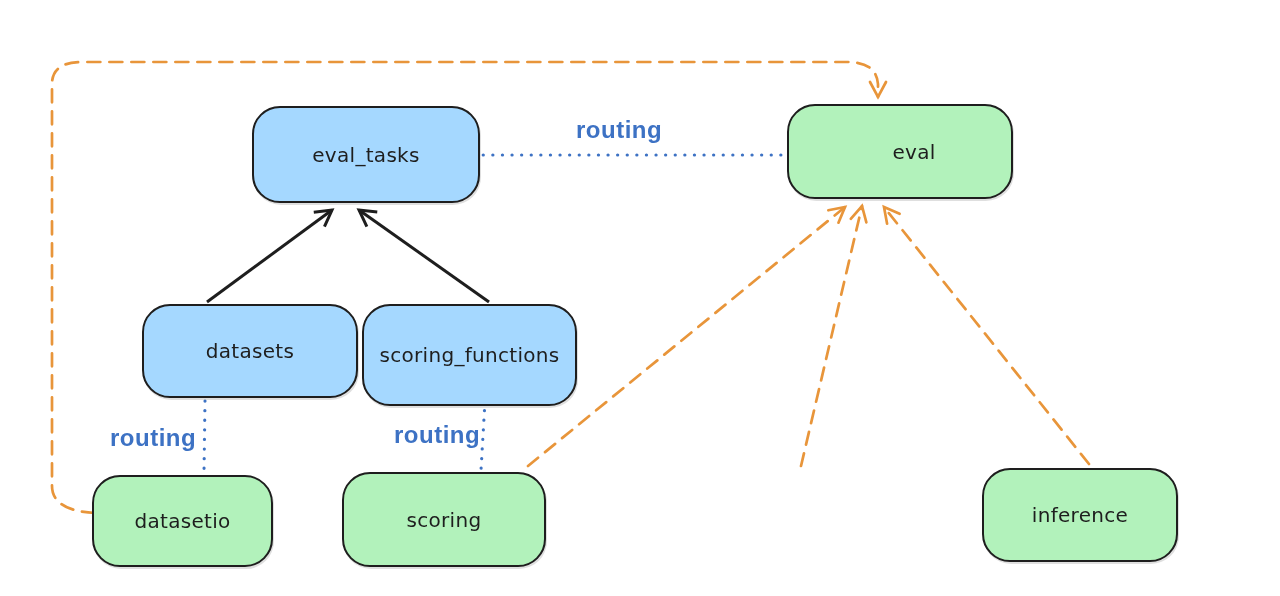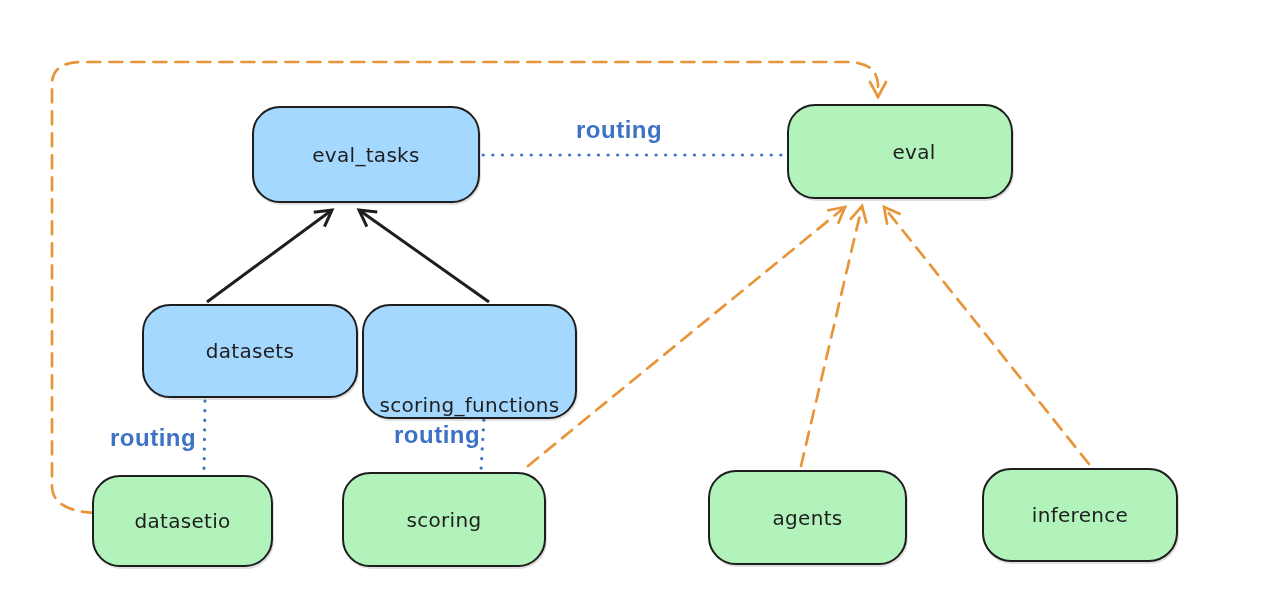--- a/index.html
+++ b/index.html
@@ -89,37 +89,34 @@
   </div>
 
   <div class="node green" style="left:787px; top:104px; width:226px; height:95px;padding-left:28px;">
     <span>eval</span>
   </div>
 
   <div class="node blue" style="left:97px; top:304px; width:216px; height:94px;margin-left:45px;">
     <span>datasets</span>
   </div>
 
-  <div class="node blue" style="left:362px; top:304px; width:215px; height:115px;align-items:flex-end;">
+  <div class="node blue" style="left:362px; top:304px; width:215px; height:102px;">
     <span>scoring_functions</span>
   </div>
 
   <div class="node green" style="left:92px; top:475px; width:181px; height:92px;">
     <span>datasetio</span>
   </div>
 
   <div class="node green" style="left:342px; top:472px; width:204px; height:95px;">
     <span>scoring</span>
   </div>
 
-  <div class="node green" style="left:708px; top:470px; width:199px; height:95px;">
-    <span>agents</span>
-  </div>
 
-  <div class="node green" style="left:982px; top:468px; width:196px; height:94px;border-radius:29px;">
+  <div class="node green" style="left:982px; top:468px; width:196px; height:94px;">
     <span>inference</span>
   </div>
 
   <div class="edge-label" style="left:576px; top:116px; width:84px;">routing</div>
   <div class="edge-label" style="left:110px; top:424px; width:86px;">routing</div>
   <div class="edge-label" style="left:394px; top:421px; width:80px;">routing</div>
 
 </div>
 
 </body></html>

